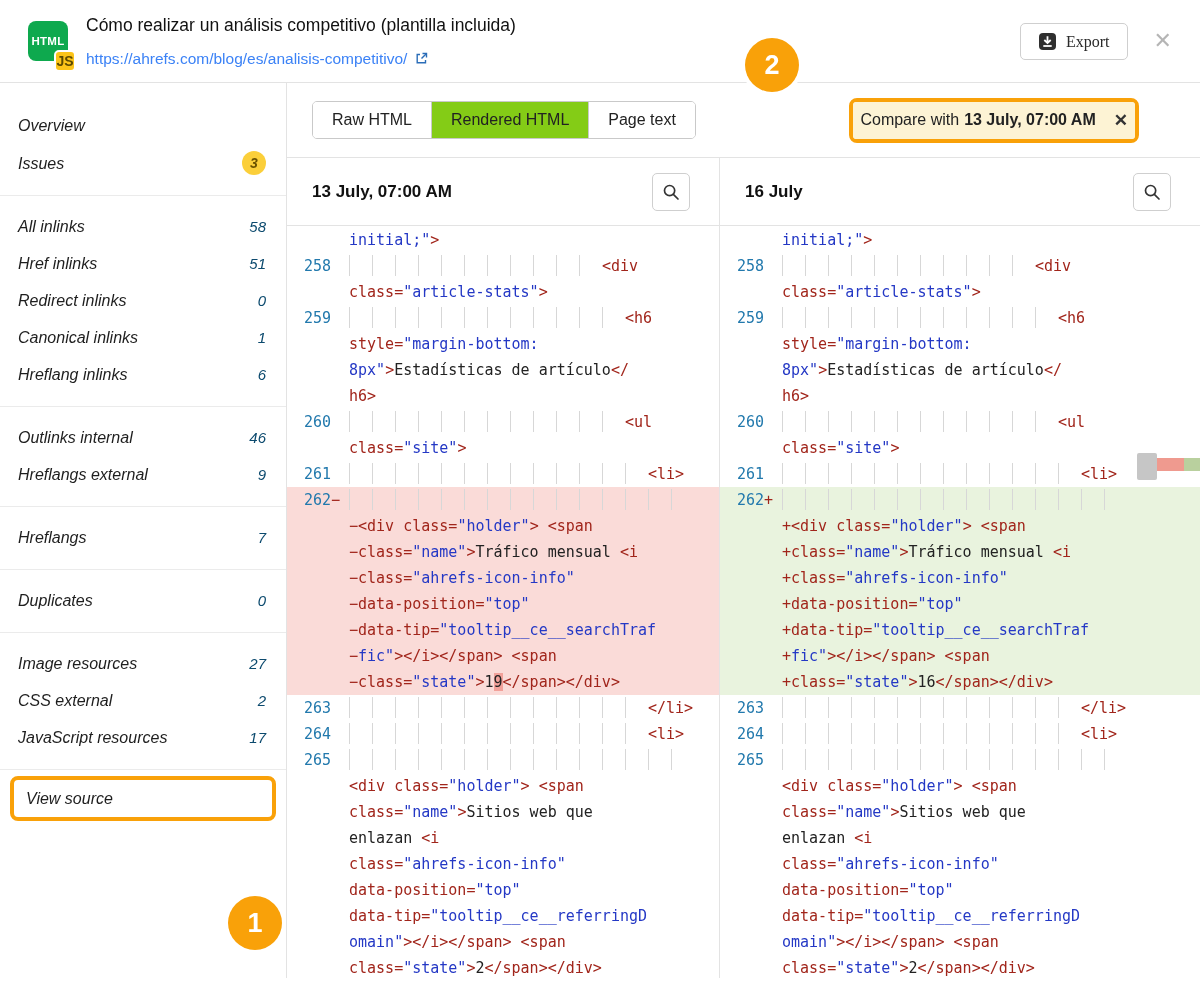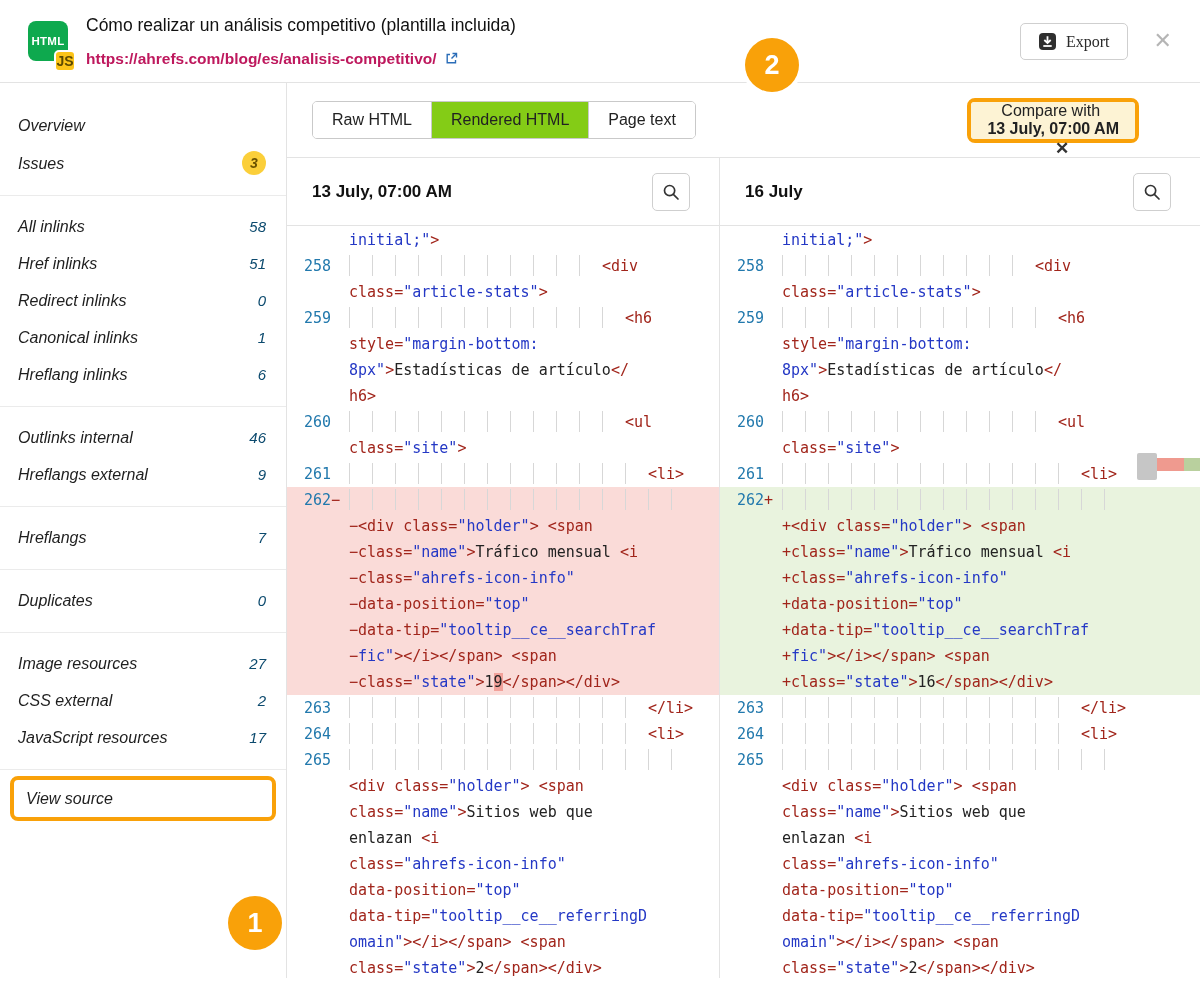--- a/index.html
+++ b/index.html
@@ -7,21 +7,21 @@
     width:1200px;height:990px;overflow:hidden;position:relative;
     font-family:"Liberation Sans", sans-serif;background:#fff;color:#1e1e1e;
   }
   
   .topbar{height:83px;display:flex;align-items:center;padding:0 28px;border-bottom:1px solid #e3e3e3;box-sizing:border-box;}
   .appicon{position:relative;width:42px;height:40px;margin-right:16px;flex:0 0 auto;}
   .htmlsq{width:40px;height:40px;background:#0ea94e;border-radius:8px;color:#fff;font-weight:bold;font-size:11.5px;display:flex;align-items:center;justify-content:center;letter-spacing:.3px;}
   .jssq{position:absolute;right:-6px;bottom:-11px;width:22px;height:22px;background:#fcc419;border-radius:5px;color:#5d4a00;font-weight:bold;font-size:14px;display:flex;align-items:center;justify-content:center;border:2px solid #fff;box-sizing:border-box;}
   .titleblock{display:flex;flex-direction:column;gap:14px;min-width:0;}
   .title{font-size:17.5px;color:#111;}
-  .url{font-size:15.5px;color:#be185d;display:flex;align-items:center;gap:7px;text-decoration:none;cursor:pointer;font-weight:bold;}
+  .url{font-size:15.5px;color:#3b82f6;display:flex;align-items:center;gap:7px;text-decoration:none;cursor:pointer;}
   .exportbtn{margin-left:auto;display:flex;align-items:flex-end;gap:9px;padding:8px 17px;background:#fff;border:1px solid #cfcfcf;border-radius:5px;font-family:Liberation Serif, serif;font-size:16px;color:#2a2a2a;cursor:pointer;}
   .headclose{margin-left:26px;color:#b5b5b5;font-size:22px;line-height:22px;cursor:pointer;}
   
   .content{display:flex;height:895px;}
   
   .sidebar{width:287px;flex:0 0 287px;border-right:1px solid #e3e3e3;padding-top:12px;box-sizing:border-box;overflow:hidden;}
   .sgroup{padding:12px 0 13px;border-bottom:1px solid #ebebeb;}
   .sgroup:last-child{border-bottom:none;padding:0;}
   .sitem{display:flex;align-items:center;padding:7px 20px 7px 18px;font-size:16px;line-height:23px;color:#1e1e1e;cursor:pointer;font-style:italic;}
   .scount{margin-left:auto;color:#0c4a6e;font-size:15px;}
@@ -30,21 +30,21 @@
   .hlbox{margin:6px 10px 16px;border:4px solid #f9a109;border-radius:8px;}
   .hlbox .sitem{padding:7px 12px;}
   
   .main{flex:1;display:flex;flex-direction:column;min-width:0;}
   .tabsrow{height:75px;flex:0 0 75px;display:flex;align-items:center;padding:0 61px 0 25px;border-bottom:1px solid #e3e3e3;box-sizing:border-box;}
   .tabgroup{display:flex;border:1px solid #c9c9c9;border-radius:5px;overflow:hidden;background:#fff;}
   .tab{padding:8px 19px;font-size:16px;line-height:20px;color:#222;background:#fff;border:none;border-right:1px solid #c9c9c9;font-family:inherit;cursor:pointer;}
   .tab:last-child{border-right:none;}
   .tab.active{background:#84cc16;}
   .comparewrap{margin-left:auto;border:4px solid #f9a109;border-radius:8px;}
-  .comparebar{background:#fdf3d4;height:37px;display:flex;align-items:center;padding:0 16px;font-size:16px;color:#222;border-radius:3px;cursor:pointer;flex-direction:column;}
+  .comparebar{background:#fdf3d4;height:37px;display:flex;align-items:center;padding:0 7px;font-size:16px;color:#222;border-radius:3px;cursor:pointer;}
   .cmp-pre{margin-right:5px;}
   .cmp-date{font-weight:bold;}
   .cmp-x{margin-left:18px;font-weight:bold;font-size:17px;color:#333;cursor:pointer;}
   
   .panes{flex:1;display:flex;min-height:0;}
   .pane{display:flex;flex-direction:column;min-width:0;}
   .pane.left{width:432px;flex:0 0 432px;border-right:1px solid #e3e3e3;}
   .pane.right{flex:1;position:relative;}
   .phead{height:68px;flex:0 0 68px;display:flex;align-items:center;padding:0 29px 0 25px;border-bottom:1px solid #e3e3e3;box-sizing:border-box;}
   .ptitle{font-size:17px;font-weight:bold;color:#111;}

